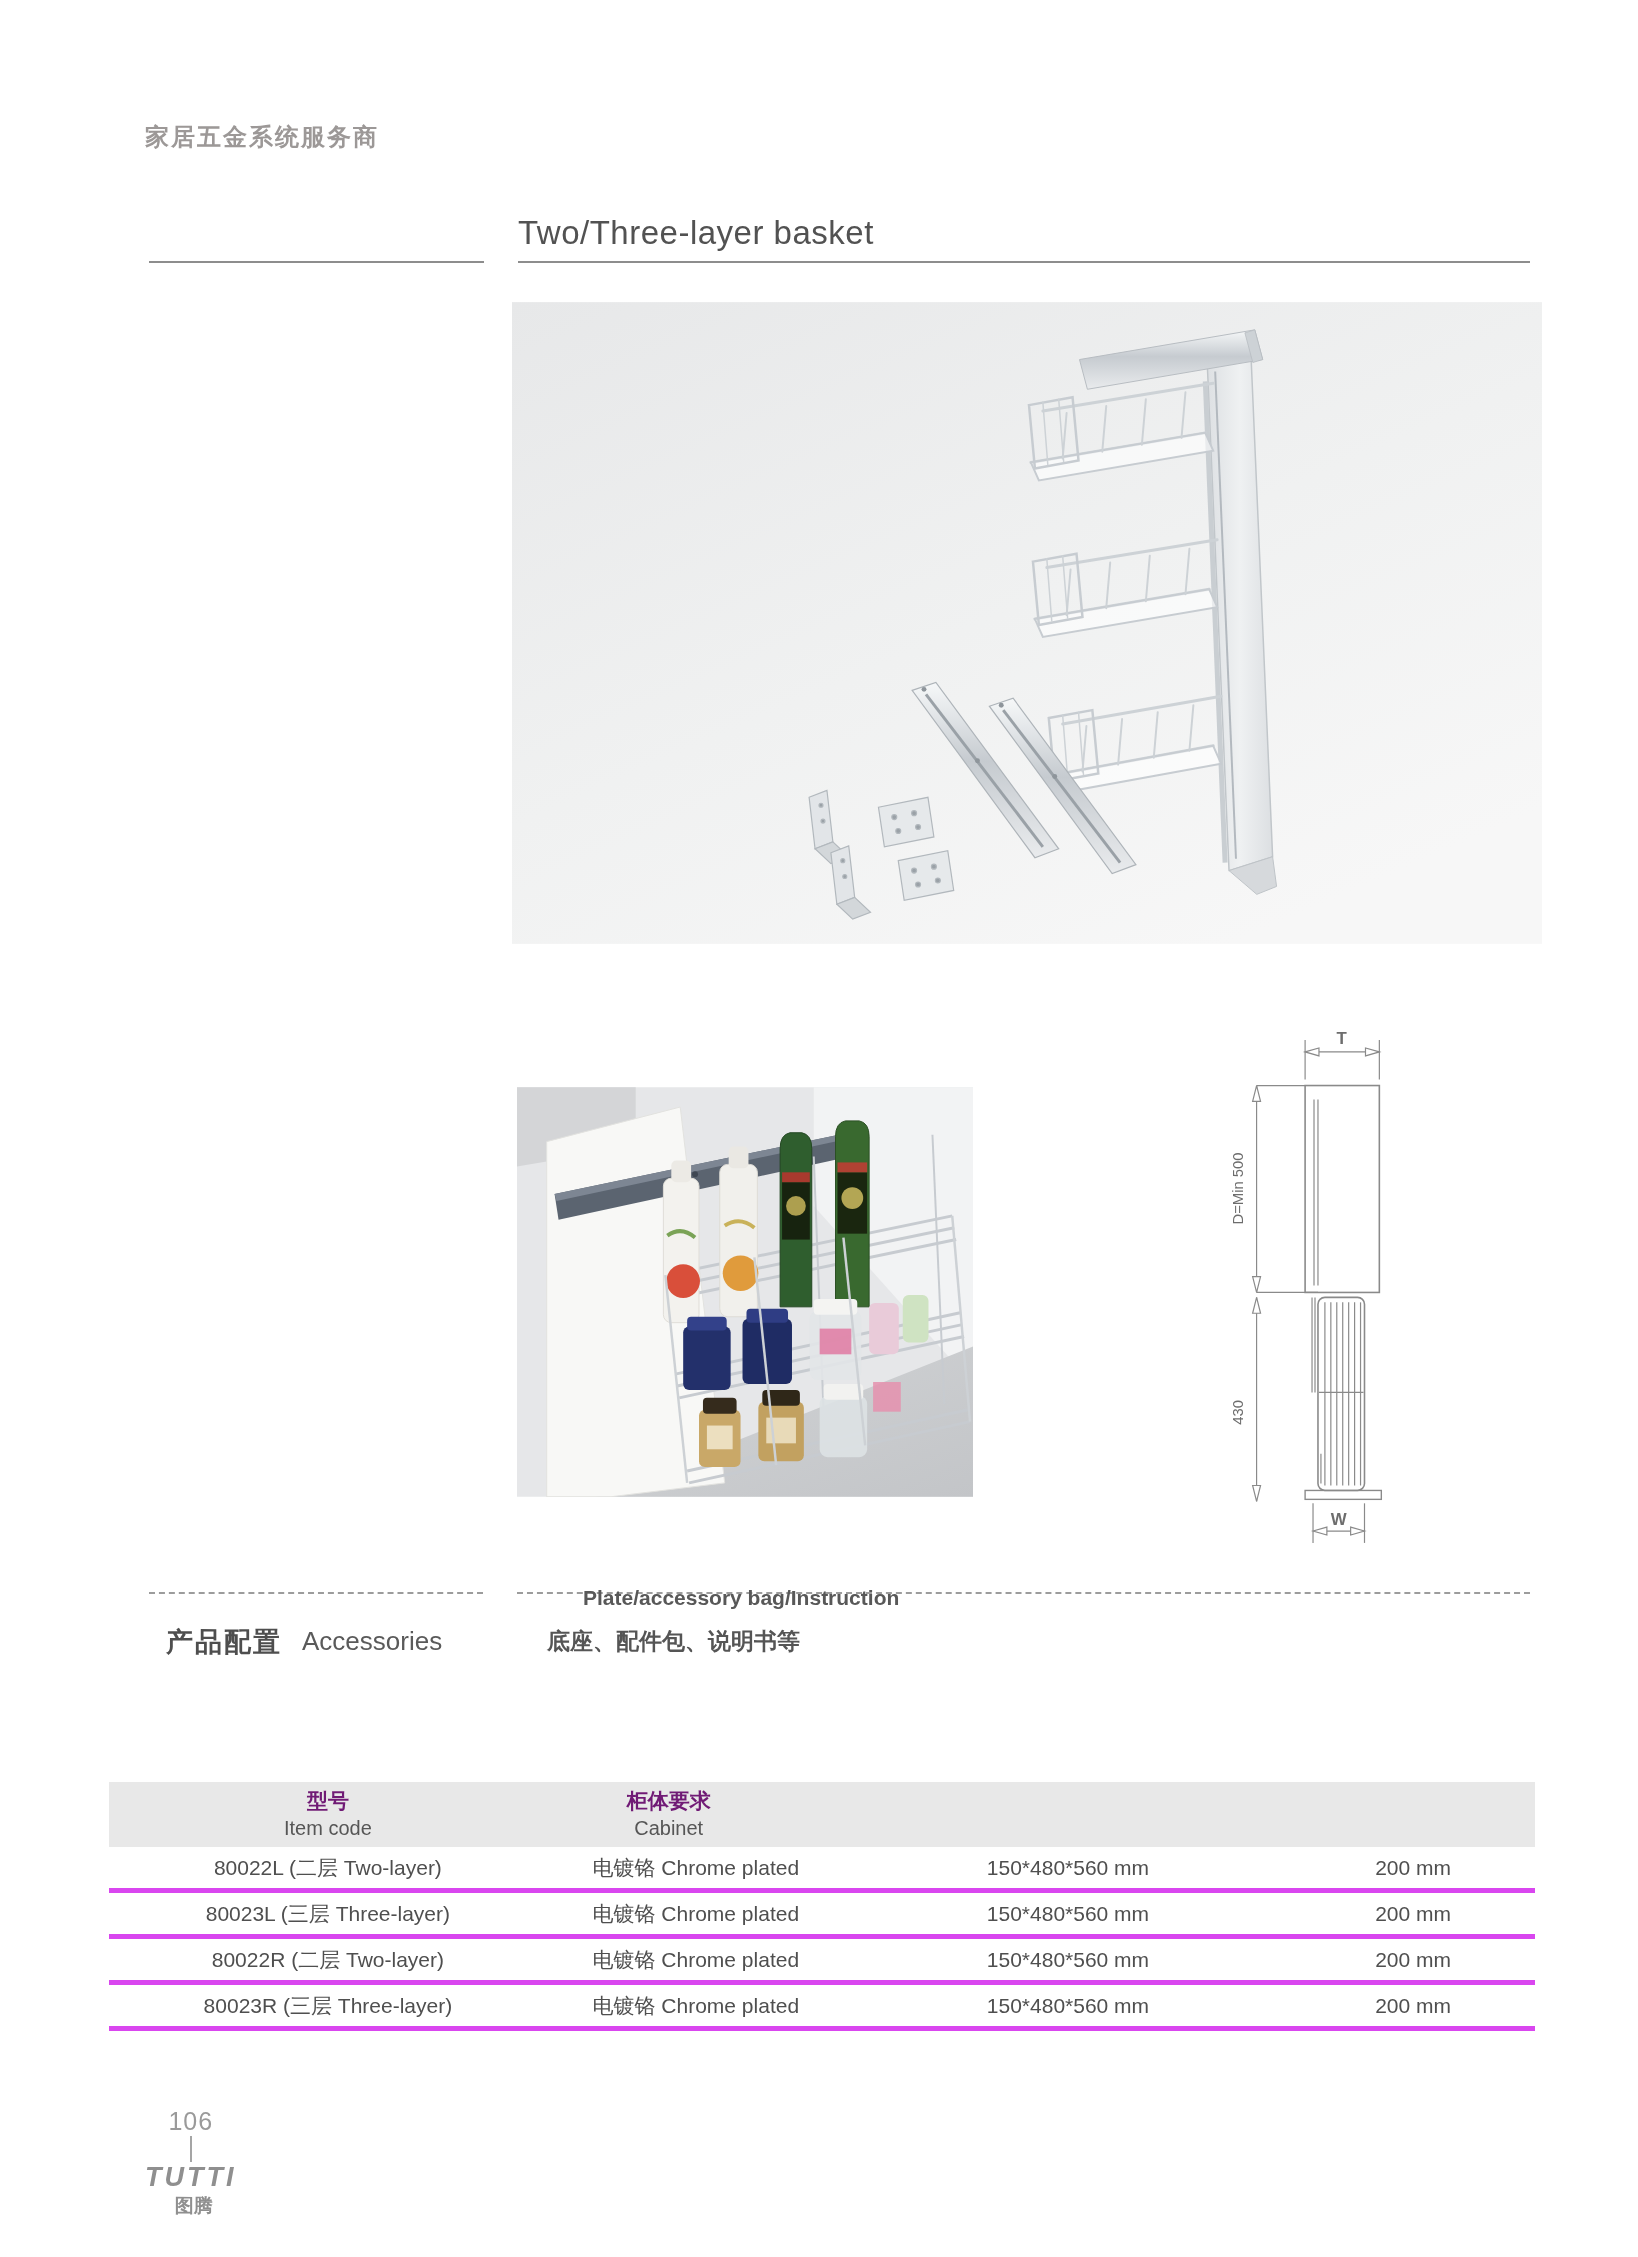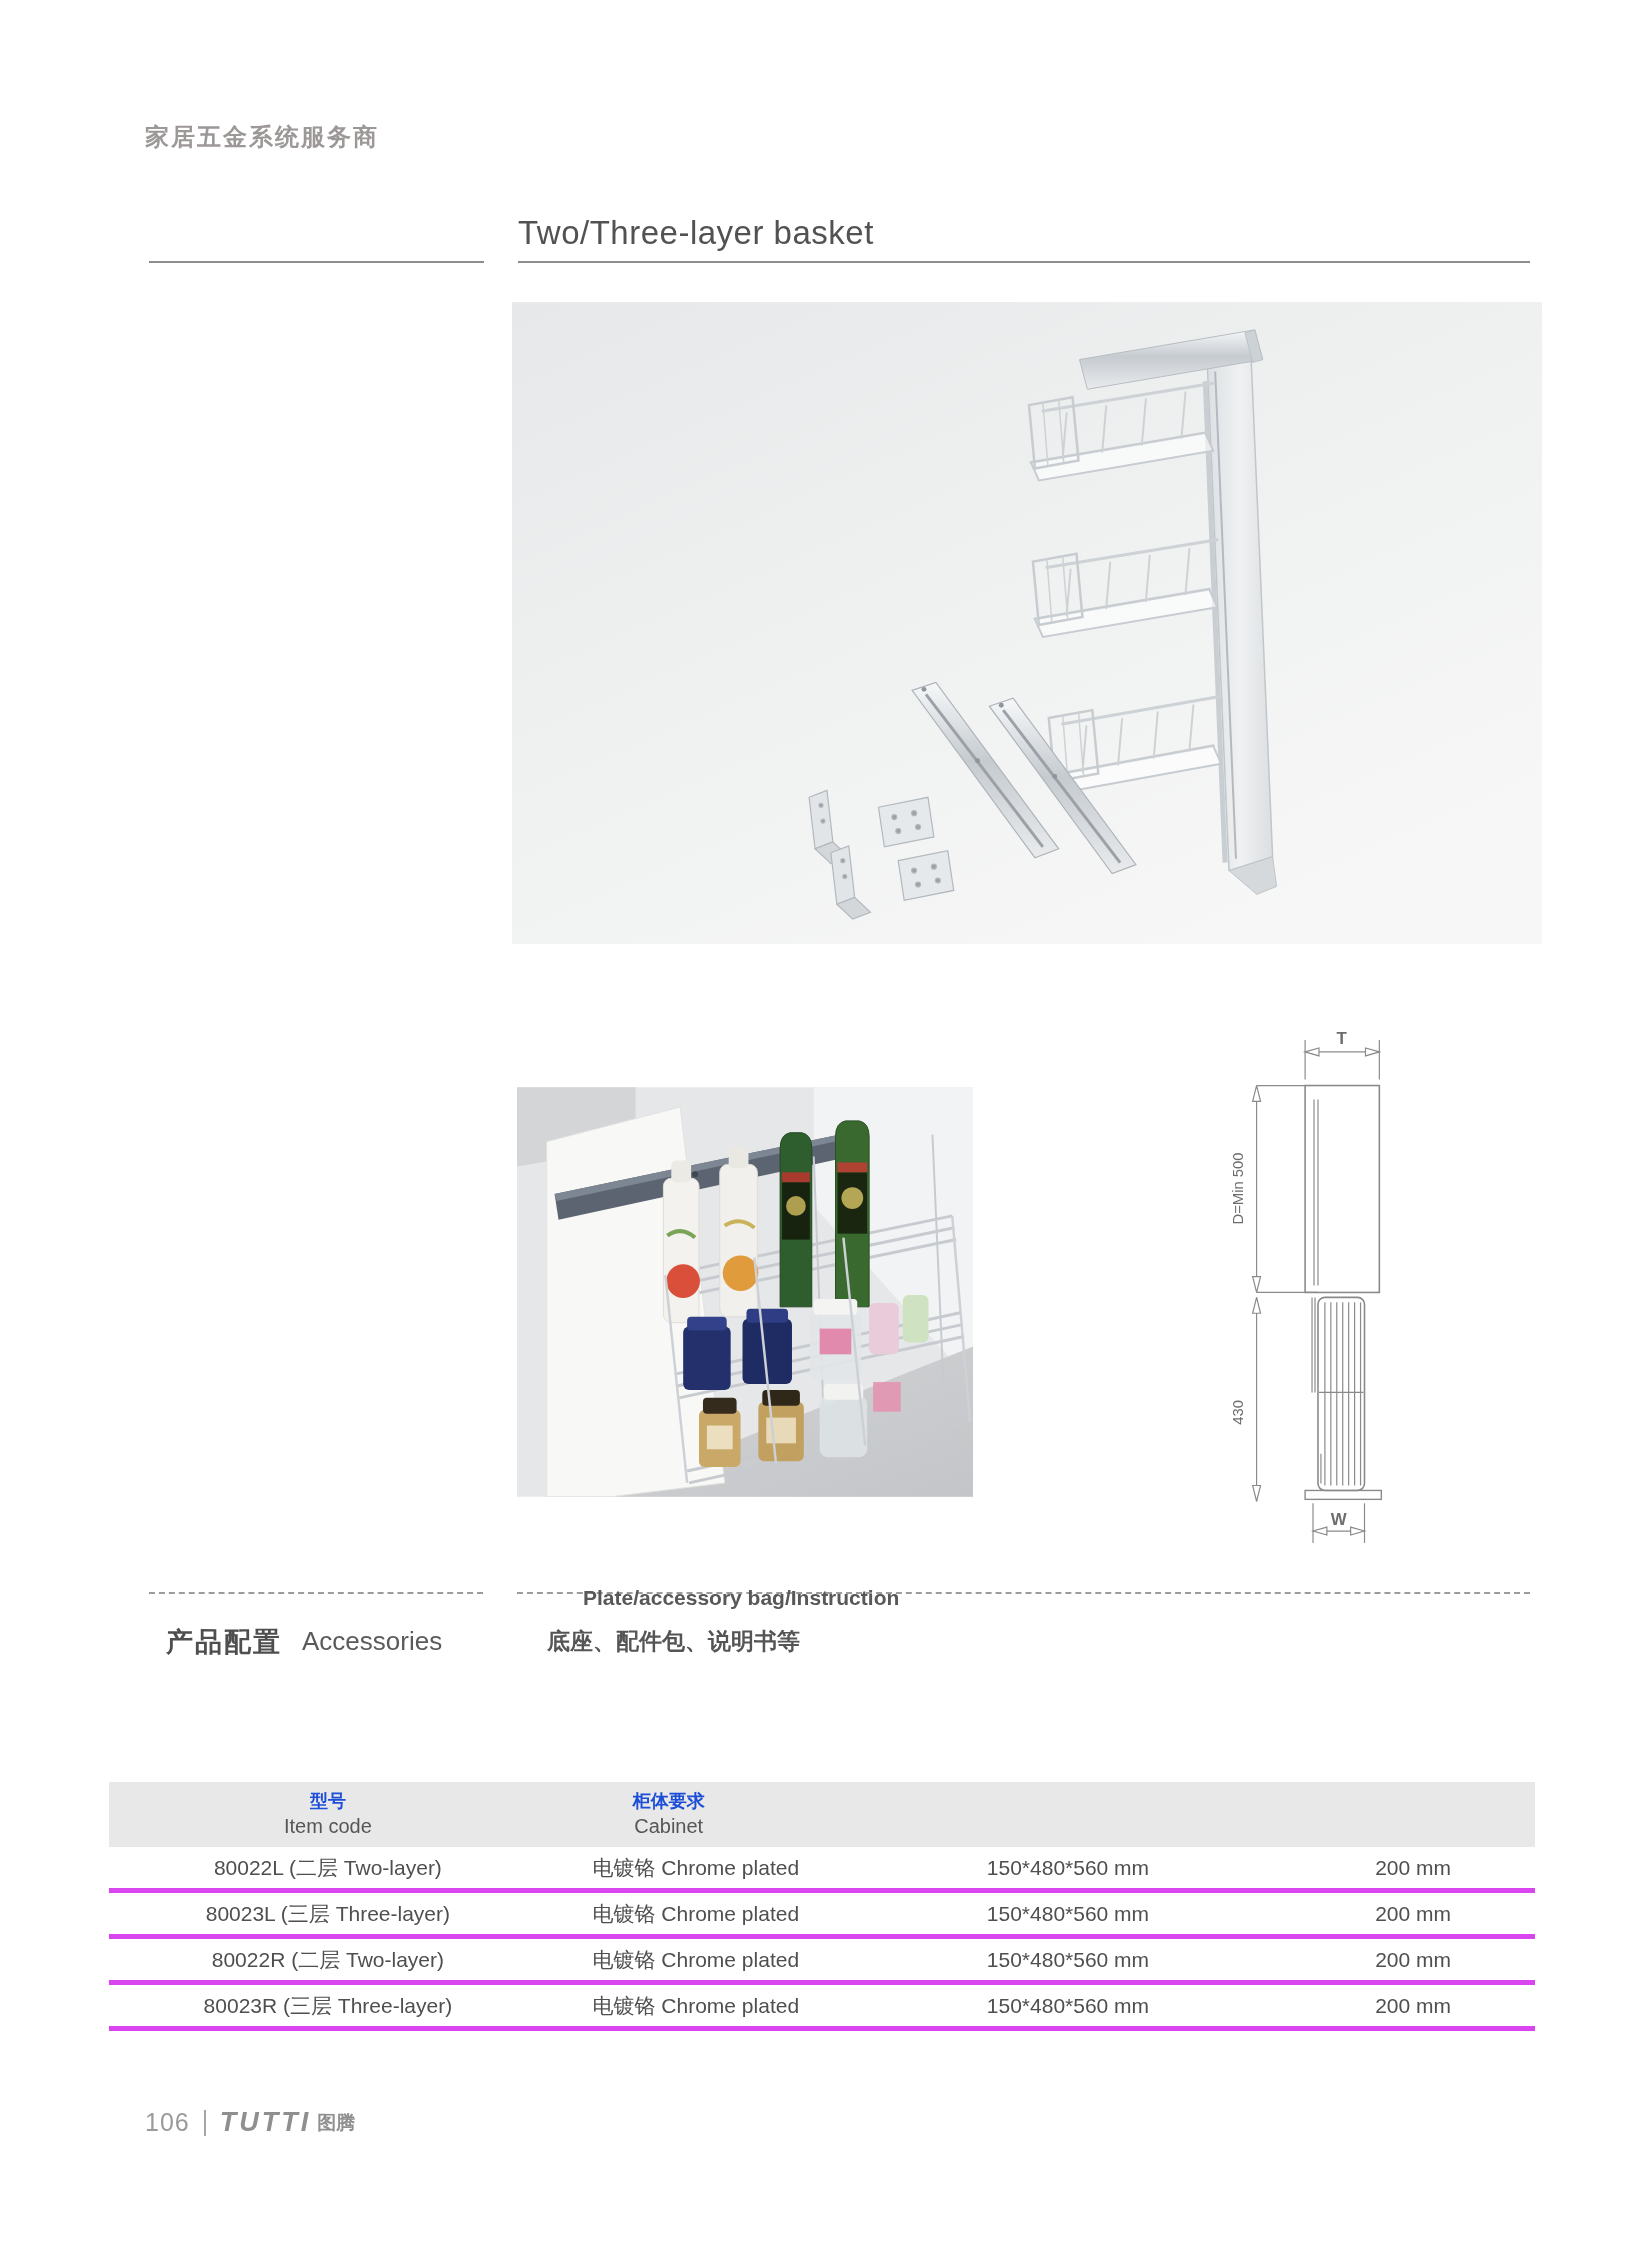--- a/index.html
+++ b/index.html
@@ -32,28 +32,28 @@
   
   .acc-cn{left:166px;top:1624px;font-size:27px;font-weight:bold;color:#4e4e4e;letter-spacing:2px;}
   .acc-en{left:302px;top:1626px;font-size:26px;color:#5a5a5a;}
   .acc-desc-cn{left:547px;top:1626px;font-size:23px;font-weight:bold;color:#555555;}
   .acc-desc-en{left:547px;top:1586px;font-size:21px;font-weight:bold;color:#585858;margin-left:36px;}
 
   
   .spec-table{left:109px;top:1782px;width:1426px;}
   .thead{display:flex;background:#e8e8e8;height:65px;align-items:center;}
   .th{display:flex;flex-direction:column;justify-content:center;align-items:center;height:100%;line-height:1.35;}
-  .th .cn{font-size:18px;font-weight:bold;color:#1d4ed8;}
+  .th .cn{font-size:21px;font-weight:bold;color:#701a75;}
   .th .en{font-size:20px;color:#565656;}
   .trow{display:flex;height:41px;align-items:center;border-bottom:5px solid #d946ef;}
   .td{font-size:21px;color:#4f4f4f;text-align:center;}
   .c0{width:30.7%;} .c1{width:20.9%;} .c2{width:31.3%;} .c3{width:17.1%;}
 
   
-  .footer{left:145px;top:2107px;display:flex;align-items:center;color:#9a9a9a;}
+  .footer{left:145px;top:2107px;display:flex;align-items:center;color:#9a9a9a;flex-direction:column;}
   .footer .pageno{font-size:25px;letter-spacing:1px;}
   .footer .sep{display:inline-block;width:0;height:26px;border-left:2px solid #a5a5a5;margin:0 14px;}
   .footer .tutti{font-size:27px;font-weight:bold;letter-spacing:3px;color:#8f8f8f;font-style:italic;}
   .footer .tutti-cn{font-size:19px;font-weight:bold;color:#8f8f8f;margin-left:6px;}
 
   svg{display:block;}
 </style>
 </head>
 <body>
 

